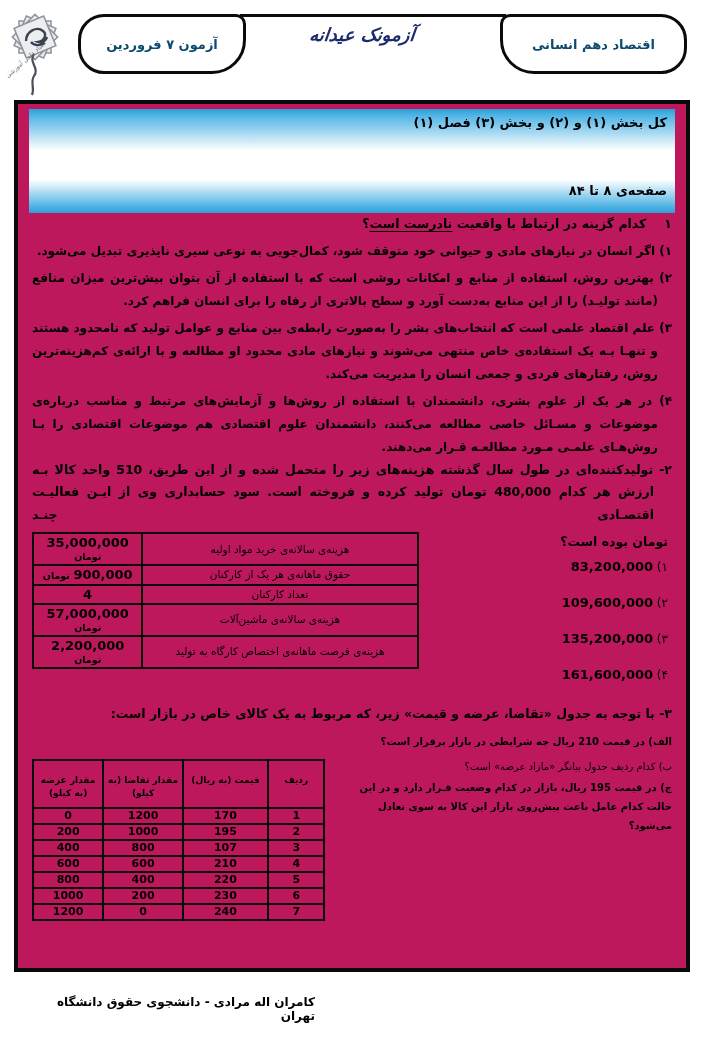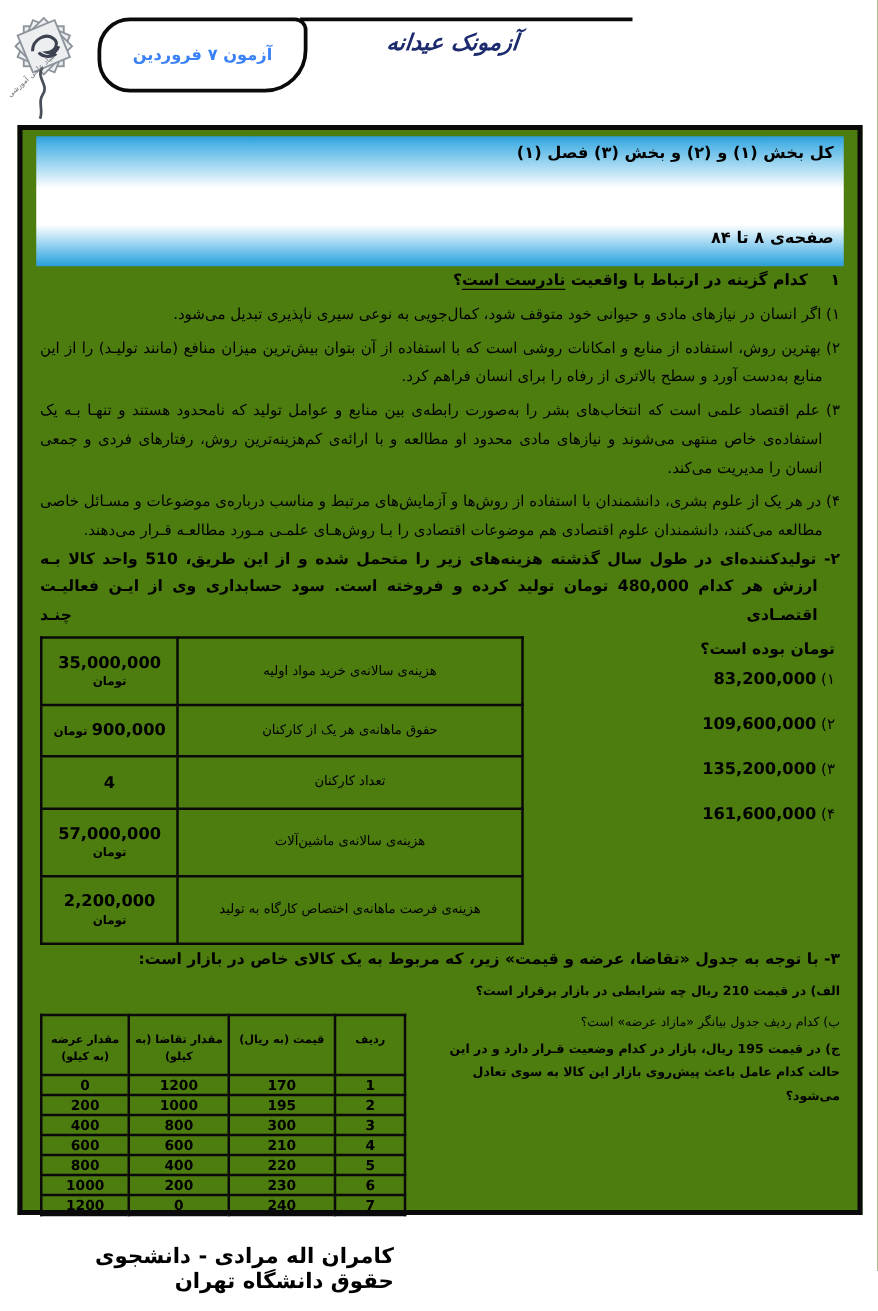--- a/index.html
+++ b/index.html
@@ -9,56 +9,56 @@
     background:#ffffff; font-family:"DejaVu Sans", sans-serif; color:#000;
   }
 
   
   .hdr { position:absolute; top:0; left:0; width:702px; height:100px; }
   .logo { position:absolute; left:4px; top:12px; width:58px; height:84px; }
   .topline { position:absolute; left:240px; top:14px; width:266px; height:0;
     border-top:3px solid #0a0a0a; }
   .hbox { position:absolute; top:14px; height:60px; border:3px solid #0a0a0a;
     display:flex; align-items:center; justify-content:center;
-    color:#3b82f6; font-weight:bold; font-size:13px; direction:rtl; background:#fff; }
+    color:#0c4a6e; font-weight:bold; font-size:13px; direction:rtl; background:#fff; }
   .boxL { left:78px; width:168px; border-radius:26px 10px 34px 26px; }
   .boxR { left:500px; width:187px; border-radius:10px 26px 26px 34px; }
   .title { position:absolute; left:278px; top:24px; width:168px; text-align:center;
     color:#1c2b6e; font-size:18px; font-weight:bold; font-style:italic;
     direction:rtl; transform:skewX(-6deg); letter-spacing:1px; }
 
   
   .frame { position:absolute; left:14px; top:100px; width:676px; height:872px;
-    border:4px solid #0a0a0a; background:#4d7c0f; padding:0 10px; }
+    border:4px solid #0a0a0a; background:#be185d; padding:0 10px; }
 
   
   .banner { margin:5px 1px 0 1px; height:104px; position:relative; direction:rtl;
     background:linear-gradient(180deg,#2b9fd8 0%,#54b6e6 7%,#ffffff 40%,
       #ffffff 68%,#54b6e6 93%,#2b9fd8 100%); }
   .banner .b1 { position:absolute; top:6px; right:8px; font-weight:bold; font-size:13px; }
   .banner .b2 { position:absolute; bottom:15px; right:8px; font-weight:bold; font-size:13px; }
 
   
   section.q { direction:rtl; margin:0 4px; }
   .q1 { margin-top:30px; }
   .stem { font-weight:bold; font-size:12.5px; margin:0; line-height:1.8; text-align:justify; }
   .qnum { margin-left:18px; }
   .ul { text-decoration:underline; text-underline-offset:3px; }
   .opt { margin:4px 0 0 0; font-size:12px; line-height:1.92; text-align:justify;
-    padding-right:14px; text-indent:-14px; font-weight:normal; }
+    padding-right:14px; text-indent:-14px; font-weight:bold; }
 
   .q2 { margin-top:16px; }
   .hang { padding-right:18px; text-indent:-18px; text-align:justify; text-align-last:justify; }
   .q2row { display:flex; direction:rtl; margin-top:6px; }
   .q2opts { width:228px; padding:2px 4px 0 44px; text-align:right; }
   .tail { font-weight:bold; font-size:12.5px; margin-bottom:10px; }
   .q2opt { margin-bottom:21px; font-size:12px; }
   .nv { font-weight:bold; font-size:13px; letter-spacing:0.5px; }
   table.q2table { border-collapse:collapse; width:392px; margin-right:28px; align-self:flex-start; }
-  table.q2table td { border:2px solid #0a0a0a; padding:12px 3px; text-align:center; }
+  table.q2table td { border:2px solid #0a0a0a; padding:1px 3px; text-align:center; }
   table.q2table td.lbl { width:282px; font-weight:normal; font-size:10.5px;
     letter-spacing:3px; line-height:1.45; }
   table.q2table td.val { width:110px; font-size:11px; direction:rtl; }
   table.q2table .unit { font-weight:bold; font-size:9.5px; letter-spacing:3px; }
 
   .q3 { margin-top:38px; }
   .part { margin:6px 0 0 0; font-size:10px; line-height:1.9; }
   .bold { font-weight:bold; }
   .q3row { display:flex; direction:rtl; margin-top:2px; }
   .q3texts { width:338px; padding-top:2px; }
@@ -68,21 +68,21 @@
   table.q3table th, table.q3table td { border:2px solid #0a0a0a; }
   table.q3table th { font-weight:bold; font-size:9px; letter-spacing:2px;
     vertical-align:top; padding:13px 1px 2px; line-height:1.5; height:48px; }
   table.q3table td { font-weight:bold; font-size:11px; text-align:center;
     height:16px; padding:0 2px; }
   col.c-row { width:58px; } col.c-price { width:88px; }
   col.c-demand { width:82px; } col.c-supply { width:72px; }
 
   
   .foot { position:absolute; left:27px; top:995px; width:288px; direction:rtl;
-    text-align:right; font-weight:bold; font-size:17px; }
+    text-align:right; font-weight:bold; font-size:12px; }
 </style>
 </head>
 <body>
 
 <header class="hdr">
   <svg class="logo" viewBox="0 0 58 84">
     <g transform="translate(31 25)">
       <g fill="#eceef0" stroke="#8d939b" stroke-width="1.5">
         <rect x="-16" y="-16" width="32" height="32"></rect>
         <rect x="-16" y="-16" width="32" height="32" transform="rotate(22.5)"></rect>
@@ -92,20 +92,23 @@
       <path d="M-9 4 C -9 -6, 2 -11, 8 -6 C 12 -3, 10 4, 3 5 C 8 7, 11 3, 12 0 M -4 5 C -1 9, 7 9, 10 6" fill="none" stroke="#3c4250" stroke-width="2.4"></path>
     </g>
     <path d="M30 42 C 24 50, 36 56, 30 64 C 26 70, 31 76, 28 83" fill="none" stroke="#4a505a" stroke-width="2.2"></path>
     <text x="4" y="66" font-size="6" fill="#6b7077" transform="rotate(-42 4 66)">بنیاد علمی آموزشی</text>
   </svg>
   <div class="topline"></div>
   <div class="hbox boxL">
     <span>آزمون ۷ فروردین</span>
   </div>
   <div class="title">آزمونک عیدانه</div>
+  <div class="hbox boxR">
+    <span>اقتصاد دهم انسانی</span>
+  </div>
 </header>
 
 <div class="frame">
 
   <div class="banner">
     <div class="b1">کل بخش (۱) و (۲) و بخش (۳) فصل (۱)</div>
     <div class="b2">صفحه‌ی ۸ تا ۸۴</div>
   </div>
 
   <section class="q q1">
@@ -182,21 +185,21 @@
           <td>0</td>
         </tr>
         <tr>
           <td>2</td>
           <td>195</td>
           <td>1000</td>
           <td>200</td>
         </tr>
         <tr>
           <td>3</td>
-          <td>300</td>
+          <td>107</td>
           <td>800</td>
           <td>400</td>
         </tr>
         <tr>
           <td>4</td>
           <td>210</td>
           <td>600</td>
           <td>600</td>
         </tr>
         <tr>

